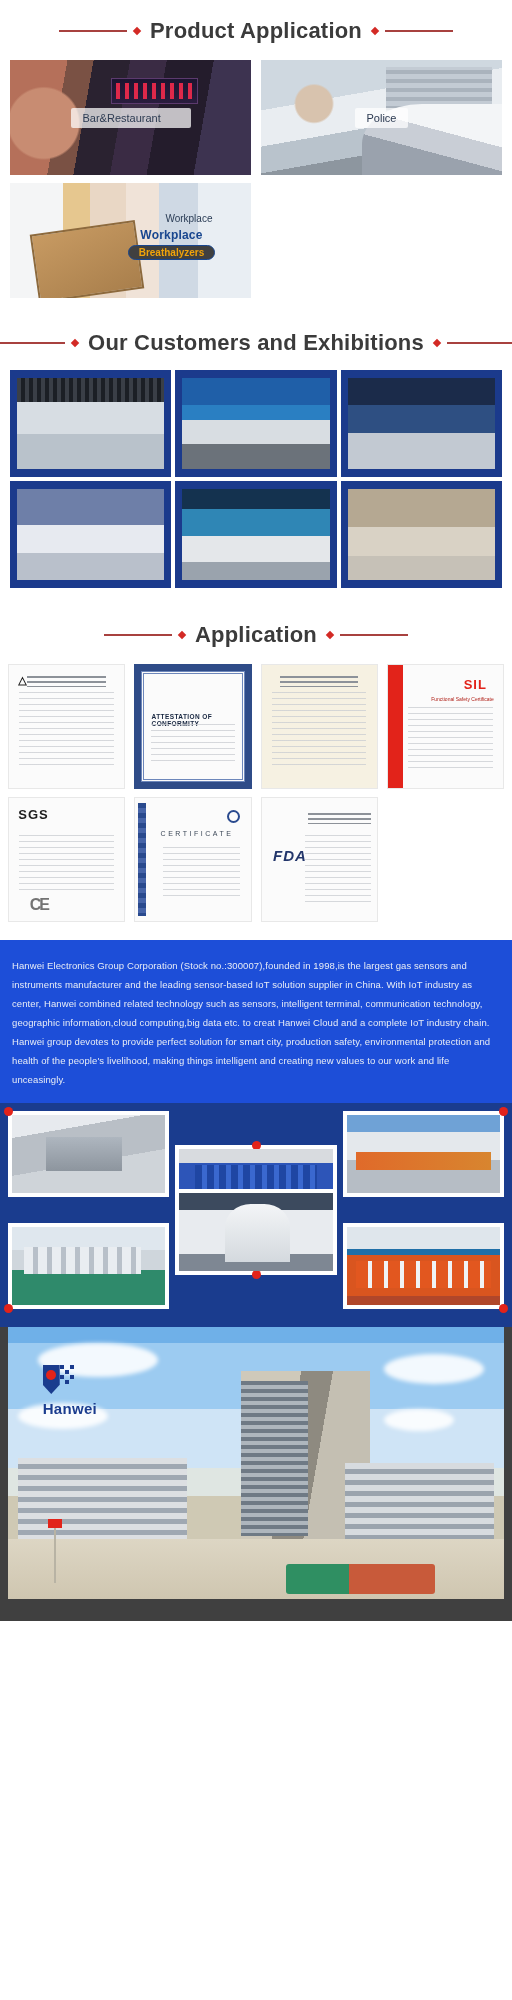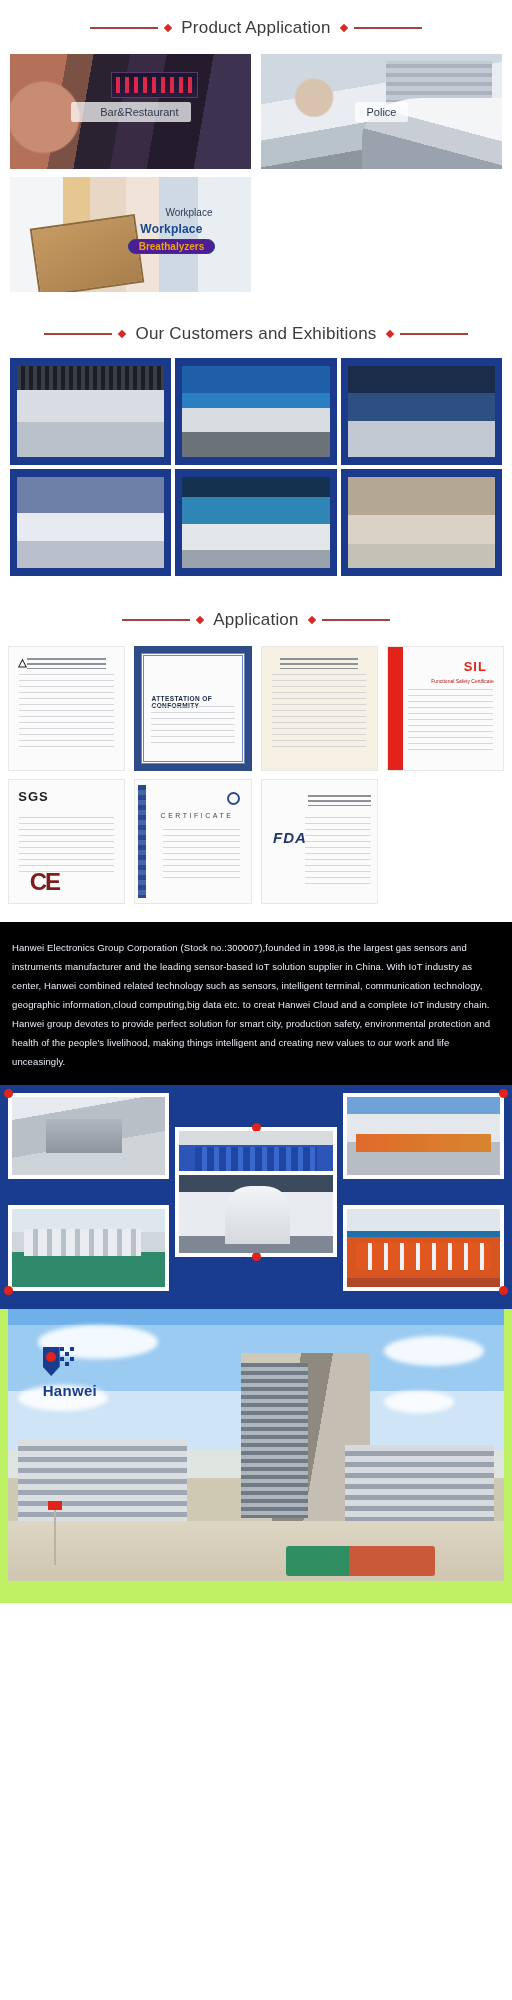--- a/index.html
+++ b/index.html
@@ -26,22 +26,22 @@
   }
   .sh-rule.long { width: 68px; }
   .sh-diamond {
     width: 6px; height: 6px;
     background: #d32a25;
     transform: rotate(45deg);
     margin: 0 7px;
     flex: none;
   }
   .sh-title {
-    font-size: 17px;
-    font-weight: normal;
+    font-size: 22px;
+    font-weight: bold;
     color: #3b3b3b;
     letter-spacing: .2px;
     white-space: nowrap;
     padding: 0 3px;
     text-align: right;
   }
 
   
   .pa-grid {
     display: grid;
@@ -61,21 +61,21 @@
     left: 50%;
     top: 50%;
     transform: translate(-50%,-50%);
     background: rgba(255,255,255,.72);
     color: #2d3b52;
     font-size: 11px;
     padding: 4px 12px;
     border-radius: 2px;
     white-space: nowrap;
   }
-  .pa-label.wide { min-width: 120px; text-align: right; }
+  .pa-label.wide { min-width: 120px; text-align: left; }
 
   
   .scene { position: absolute; inset: 0; }
   .ph-bar {
     background:
       radial-gradient(circle at 14% 55%, #c88c72 0 16%, transparent 17%),
       linear-gradient(100deg,#b5705a 0 22%, #7a5144 22% 32%, #2a2230 32% 46%, #3a2b44 46% 60%, #241c2c 60% 78%, #3d3350 78% 100%);
   }
   .ph-bar .strip {
     position:absolute; left:42%; top:16%; width:36%; height:22%;
@@ -120,21 +120,21 @@
     transform: rotate(-8deg);
     border: 2px solid #8d6a3d;
   }
   .wk-badge {
     position:absolute; right:4%; top:40%; width:58%;
     text-align:center; line-height:1.1;
   }
   .wk-badge .l1 { font-size:12px; font-weight:bold; color:#18468f; letter-spacing:.2px; }
   .wk-badge .l2 {
     display:inline-block; margin-top:3px; font-size:10px; font-weight:bold;
-    color:#f0a30a; background:#4c1d95; border:1.5px solid #18468f;
+    color:#f0a30a; background:#404040; border:1.5px solid #18468f;
     border-radius:10px; padding:1px 10px;
   }
   .wk-top { position:absolute; right:16%; top:26%; font-size:10px; color:#2a3c55; }
 
   
   .exh-wrap { padding: 0 10px 16px 10px; background:#fff; }
   .exh-grid {
     display: grid;
     grid-template-columns: repeat(3, 1fr);
     grid-template-rows: repeat(2, 107px);
@@ -223,26 +223,26 @@
     background: radial-gradient(circle at 50% 35%, #6d2030 0 40%, transparent 41%),
                 linear-gradient(#8a2a3c,#5d1a28);
     clip-path: polygon(50% 0,100% 30%,85% 100%,15% 100%,0 30%);
   }
   .cert-ghost {
     position:absolute; right:2%; bottom:4%;
     font-size:40px; color:#e4e4e4; font-weight:bold;
   }
   .cert-ce {
     position:absolute; left:18%; bottom:6%;
-    font-size:24px; color:#7f1d1d; font-weight:bold; letter-spacing:-2px;
+    font-size:16px; color:#737373; font-weight:bold; letter-spacing:-2px;
   }
 
   
   .about-band {
-    background: #000000;
+    background: #1d4ed8;
     padding: 16px 12px 14px 12px;
   }
   .about-text {
     color: #e7ecf6;
     font-size: 9.5px;
     line-height: 2.0;
     letter-spacing: .1px;
   }
 
   
@@ -289,21 +289,21 @@
   .f6::after{content:"";position:absolute;left:6%;top:44%;width:88%;height:34%;
     background: repeating-linear-gradient(90deg,#e2571f 0 12px,#f0f3f5 12px 16px);}
   .dot {
     position: absolute;
     width: 9px; height: 9px;
     background: #e2231a;
     border-radius: 50%;
   }
 
   
-  .hq-wrap { background:#bef264; padding: 0 8px 22px 8px; }
+  .hq-wrap { background:#404040; padding: 0 8px 22px 8px; }
   .hq {
     position: relative;
     height: 272px;
     overflow: hidden;
     background: linear-gradient(180deg,#6fb0e8 0 6%, #9ccbf1 6% 30%, #cfe4f6 30% 52%, #dfe6e2 52% 62%, #cfc9b4 62% 100%);
   }
   .hq .cloud {
     position: absolute; border-radius: 50%;
     background: rgba(255,255,255,.88); filter: blur(2px);
   }

